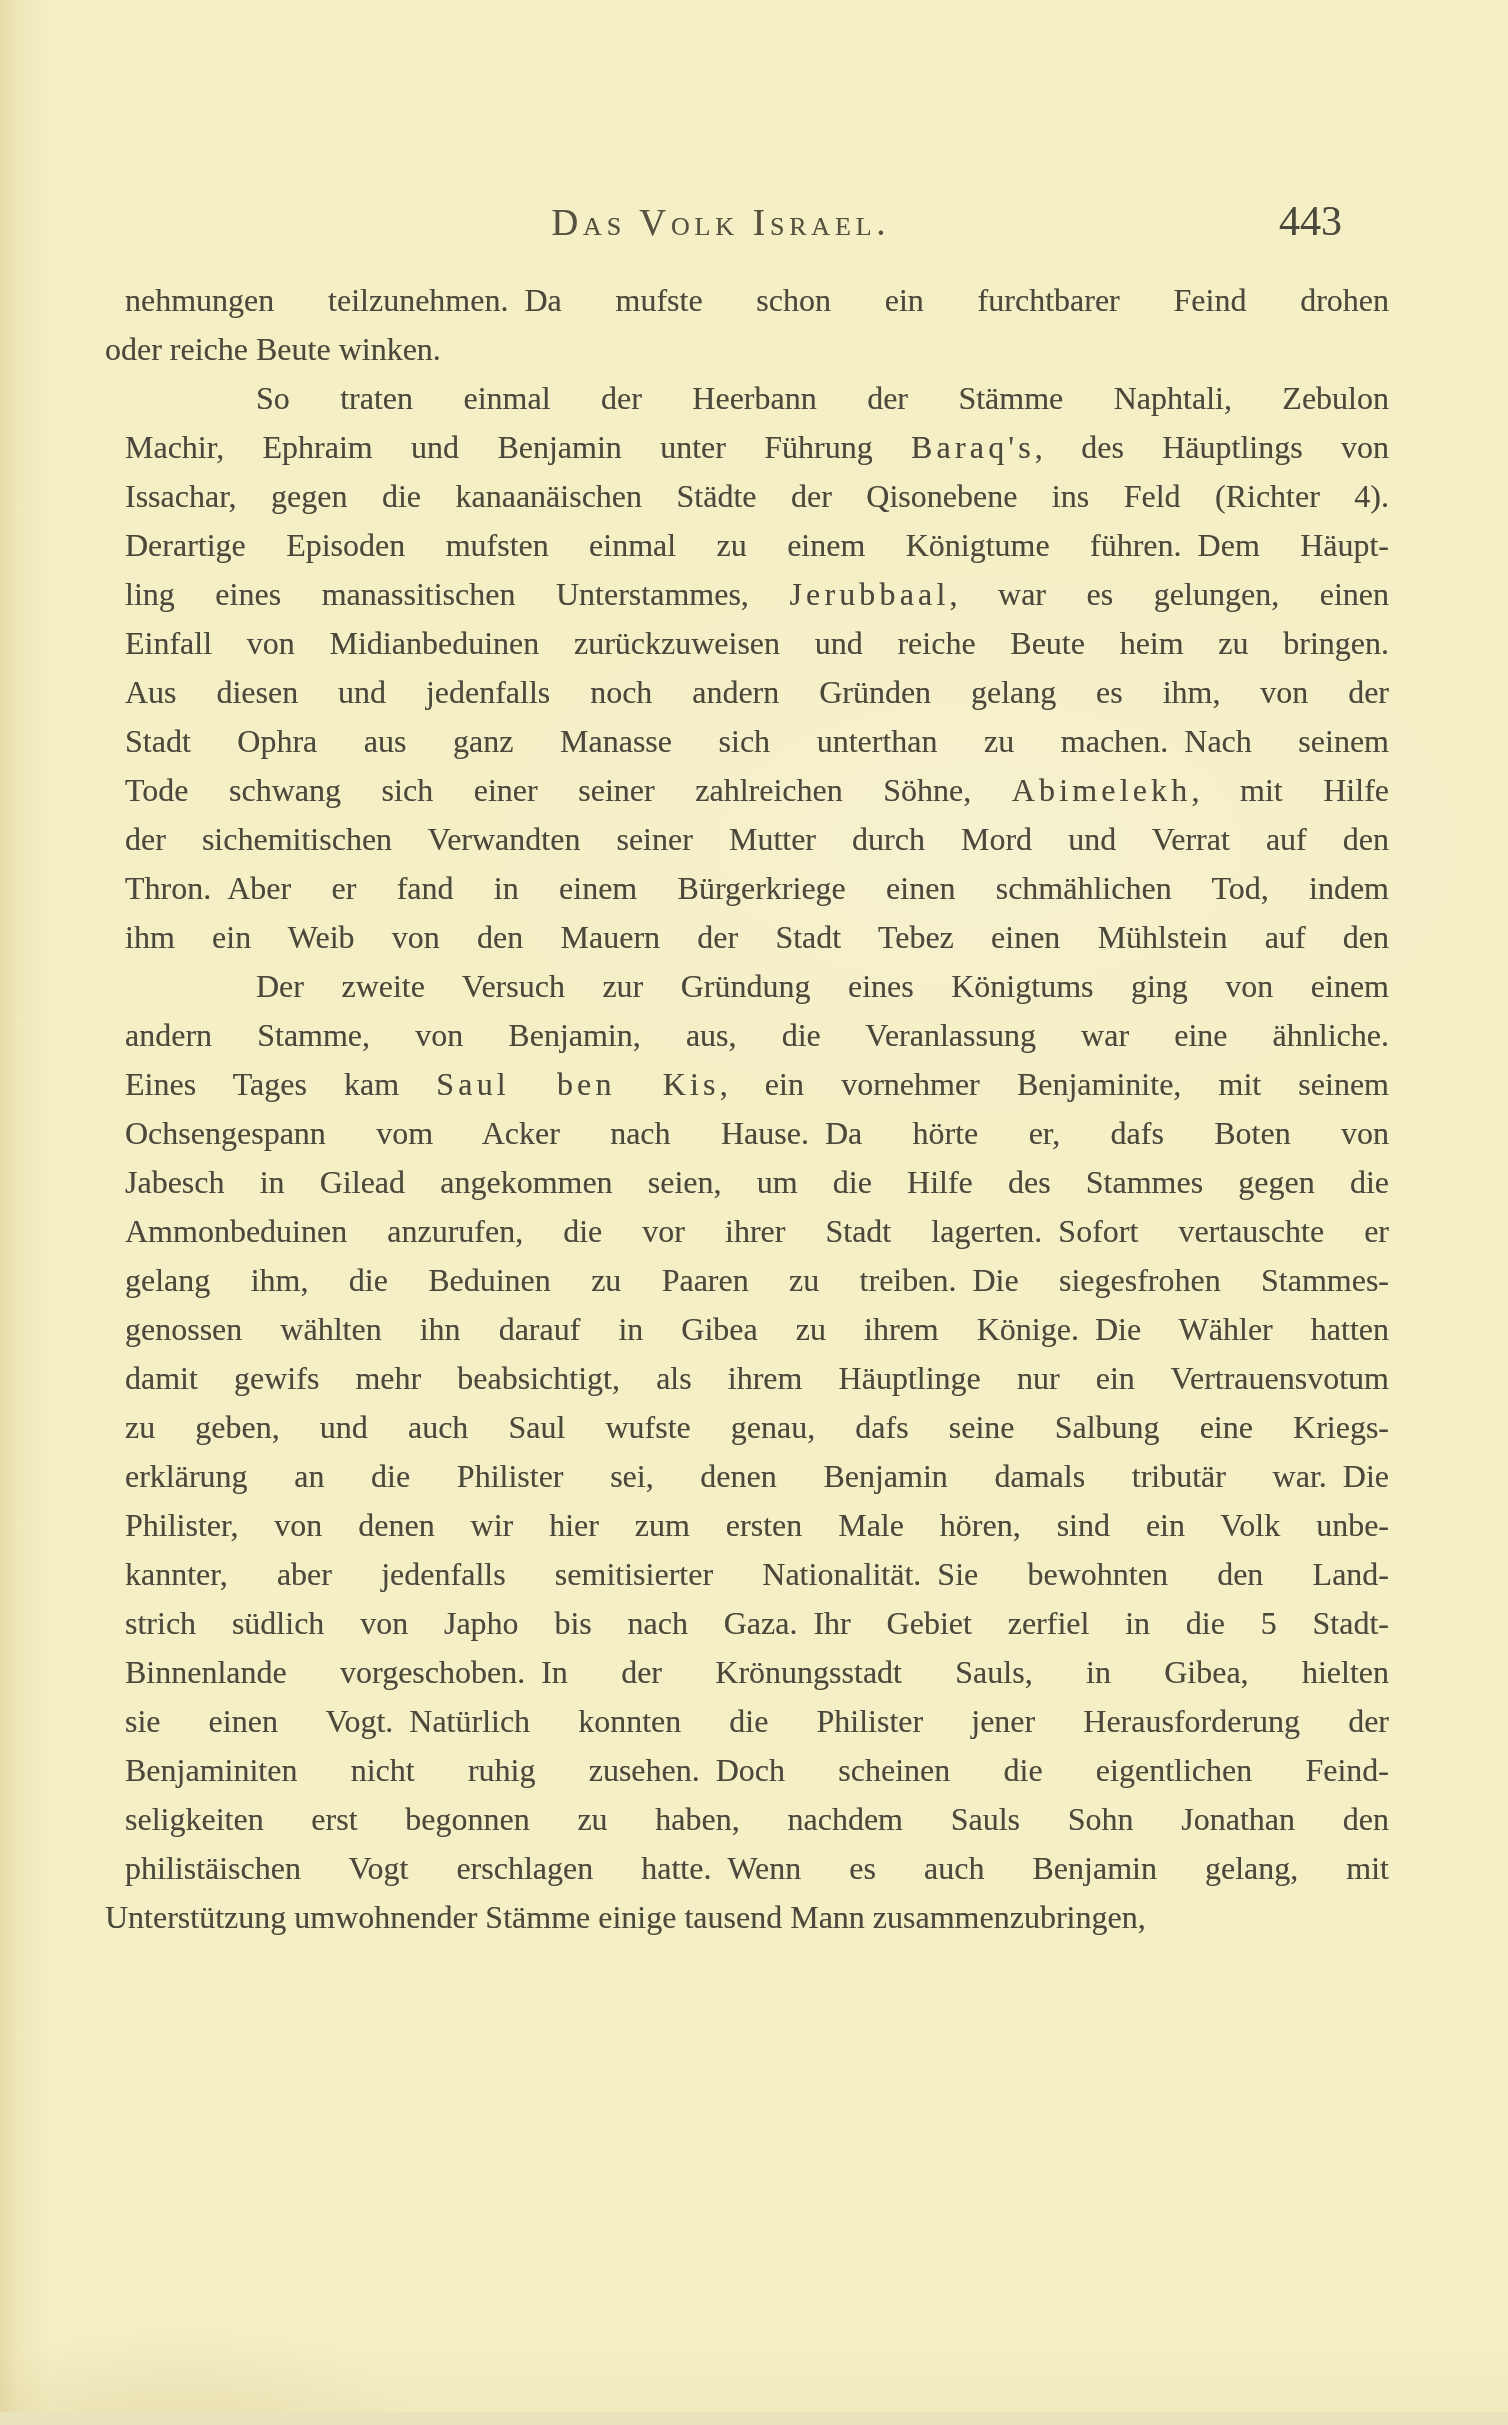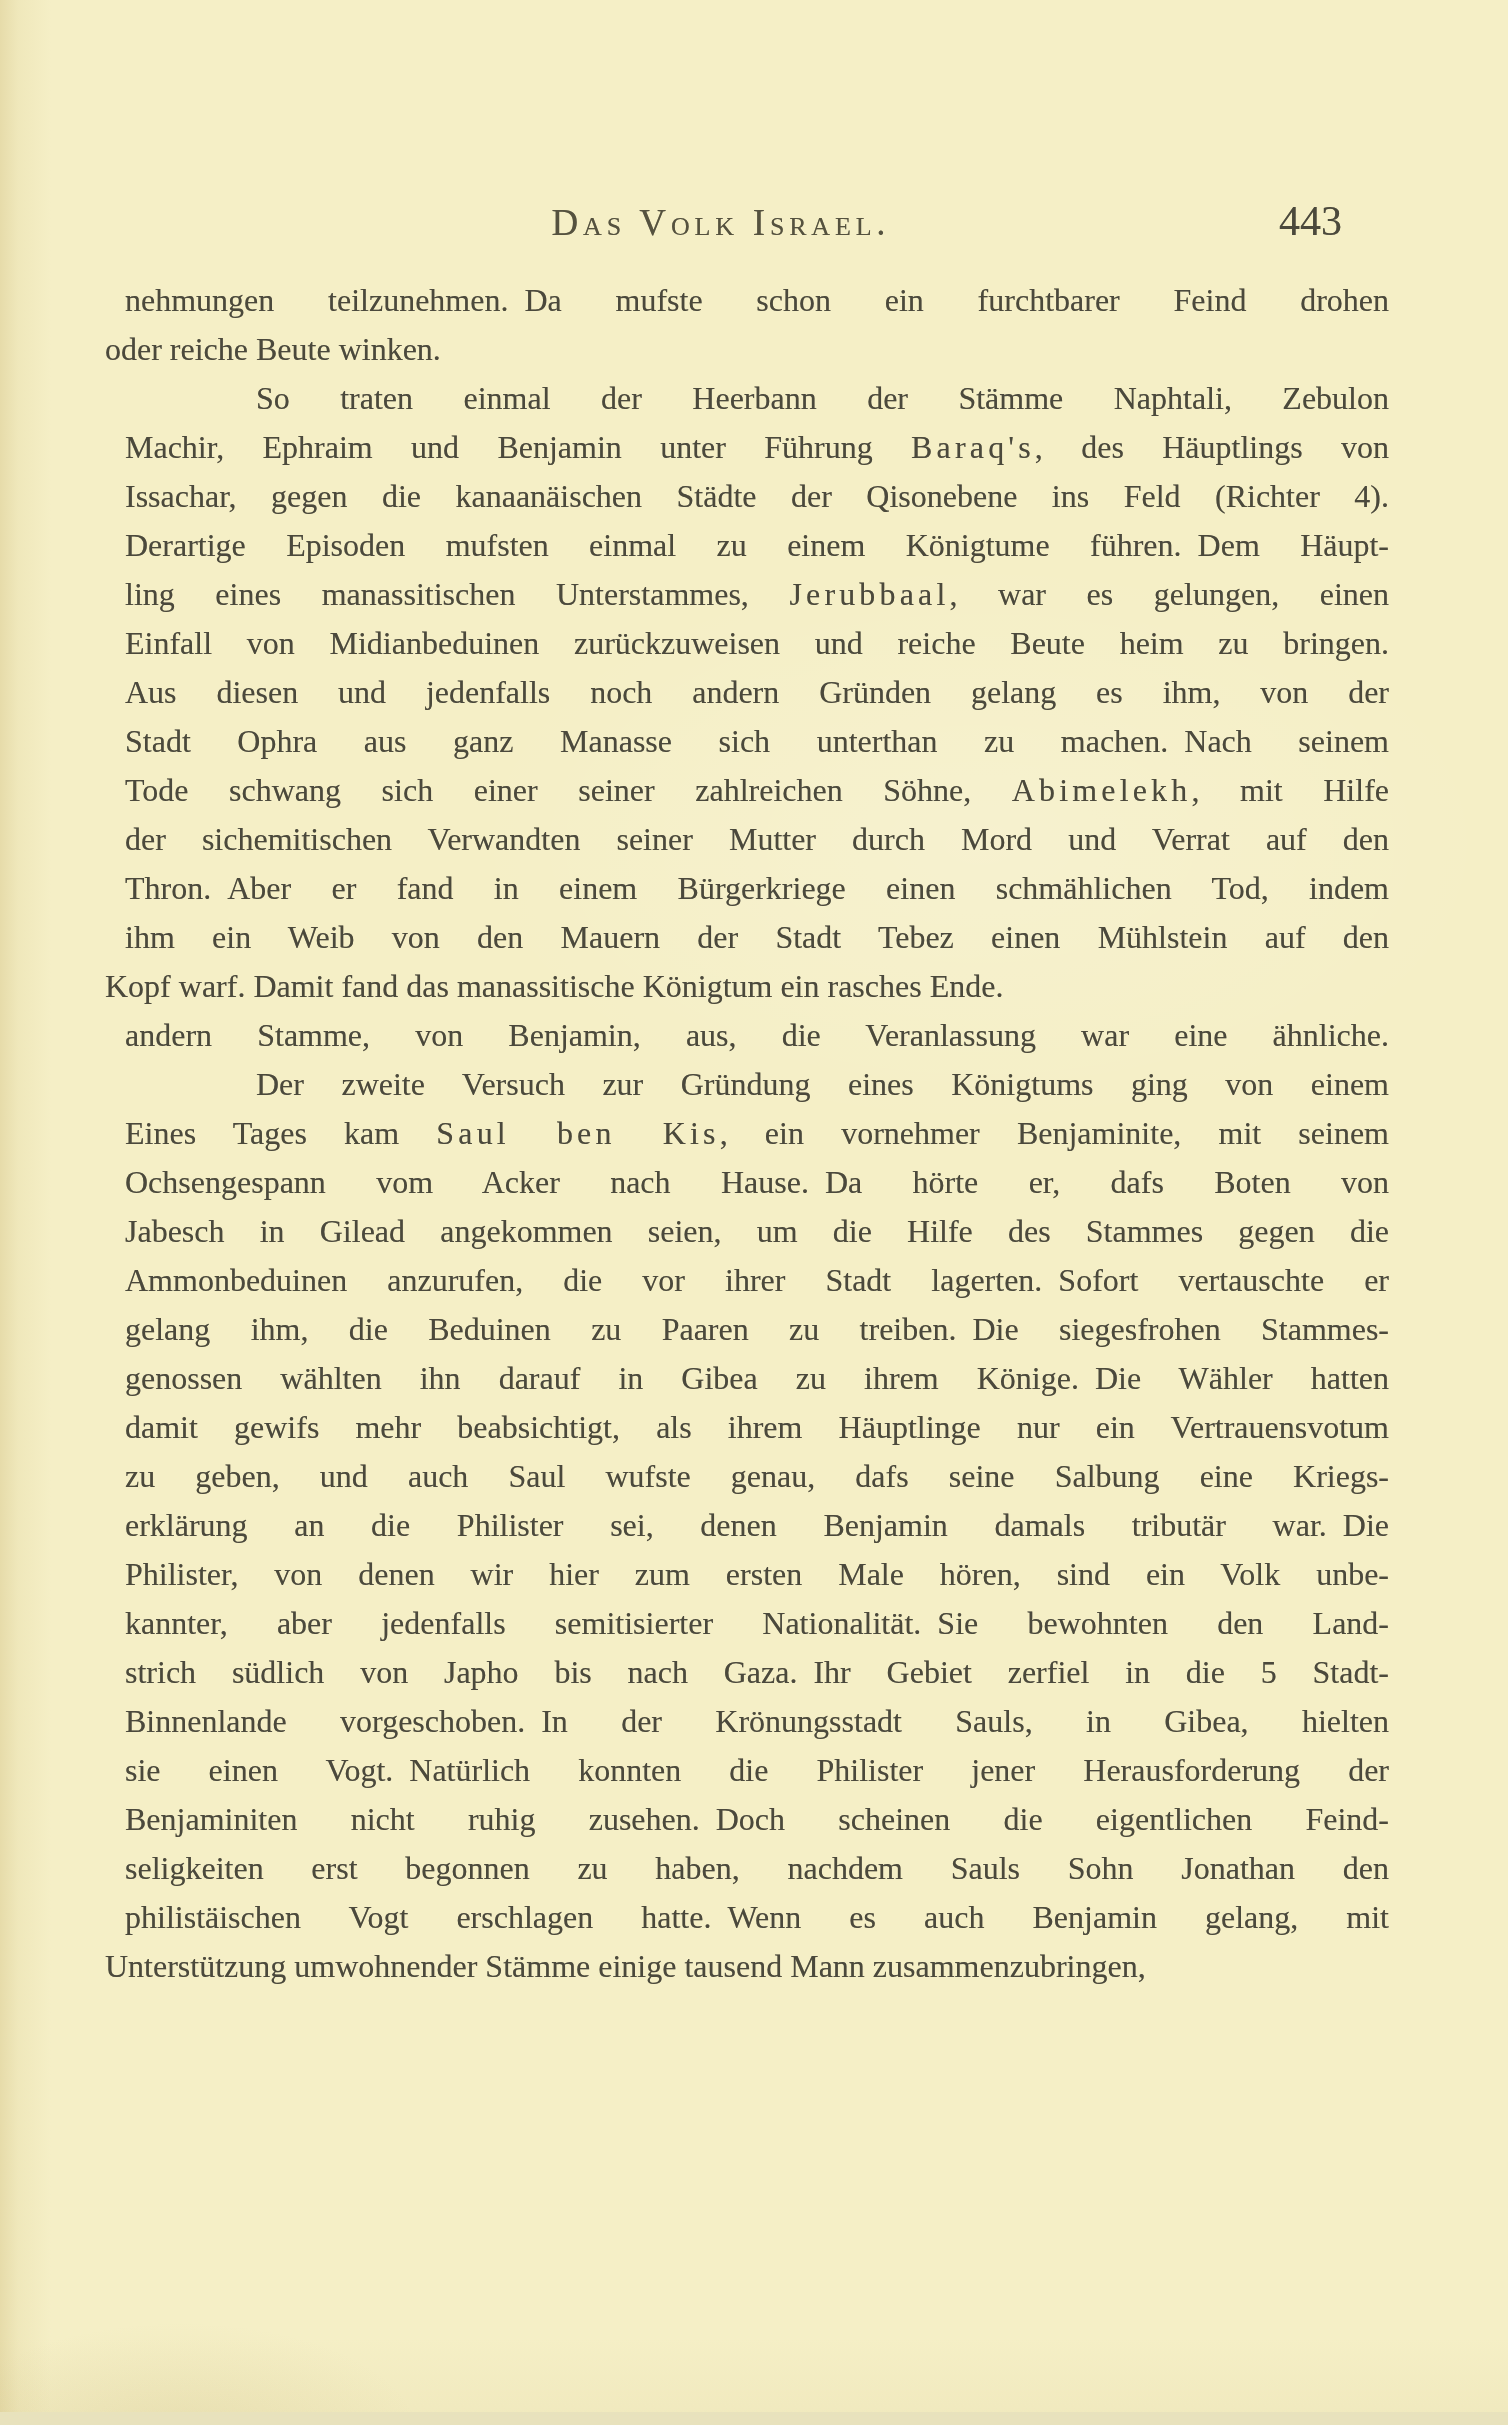--- a/index.html
+++ b/index.html
@@ -102,23 +102,22 @@
       <div class="line just"><span>Issachar, gegen die kanaanäischen Städte der Qisonebene ins Feld (Richter 4).</span></div>
       <div class="line just"><span>Derartige Episoden mufsten einmal zu einem Königtume führen. Dem Häupt-</span></div>
       <div class="line just"><span>ling eines manassitischen Unterstammes, </span><span class="sperr">Jerubbaal</span><span>, war es gelungen, einen</span></div>
       <div class="line just"><span>Einfall von Midianbeduinen zurückzuweisen und reiche Beute heim zu bringen.</span></div>
       <div class="line just"><span>Aus diesen und jedenfalls noch andern Gründen gelang es ihm, von der</span></div>
       <div class="line just"><span>Stadt Ophra aus ganz Manasse sich unterthan zu machen. Nach seinem</span></div>
       <div class="line just"><span>Tode schwang sich einer seiner zahlreichen Söhne, </span><span class="sperr">Abimelekh</span><span>, mit Hilfe</span></div>
       <div class="line just"><span>der sichemitischen Verwandten seiner Mutter durch Mord und Verrat auf den</span></div>
       <div class="line just"><span>Thron. Aber er fand in einem Bürgerkriege einen schmählichen Tod, indem</span></div>
       <div class="line just"><span>ihm ein Weib von den Mauern der Stadt Tebez einen Mühlstein auf den</span></div>
-      <div class="line"><span>Kopf warf. Damit fand das manassitische Königtum ein rasches Ende.</span></div>
+      <div class="line indent just"><span>Der zweite Versuch zur Gründung eines Königtums ging von einem</span></div>
       <div class="line just"><span>andern Stamme, von Benjamin, aus, die Veranlassung war eine ähnliche.</span></div>
-      <div class="line indent just"><span>Der zweite Versuch zur Gründung eines Königtums ging von einem</span></div>
       <div class="line just"><span>Eines Tages kam </span><span class="sperr">Saul ben Kis</span><span>, ein vornehmer Benjaminite, mit seinem</span></div>
       <div class="line just"><span>Ochsengespann vom Acker nach Hause. Da hörte er, dafs Boten von</span></div>
       <div class="line just"><span>Jabesch in Gilead angekommen seien, um die Hilfe des Stammes gegen die</span></div>
       <div class="line just"><span>Ammonbeduinen anzurufen, die vor ihrer Stadt lagerten. Sofort vertauschte er</span></div>
       <div class="line just"><span>gelang ihm, die Beduinen zu Paaren zu treiben. Die siegesfrohen Stammes-</span></div>
       <div class="line just"><span>genossen wählten ihn darauf in Gibea zu ihrem Könige. Die Wähler hatten</span></div>
       <div class="line just"><span>damit gewifs mehr beabsichtigt, als ihrem Häuptlinge nur ein Vertrauensvotum</span></div>
       <div class="line just"><span>zu geben, und auch Saul wufste genau, dafs seine Salbung eine Kriegs-</span></div>
       <div class="line just"><span>erklärung an die Philister sei, denen Benjamin damals tributär war. Die</span></div>
       <div class="line just"><span>Philister, von denen wir hier zum ersten Male hören, sind ein Volk unbe-</span></div>

